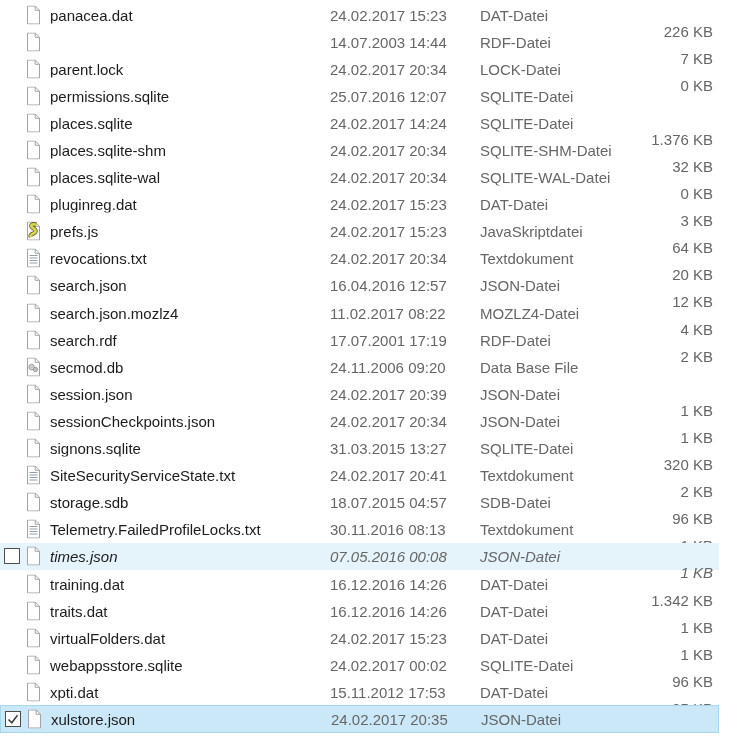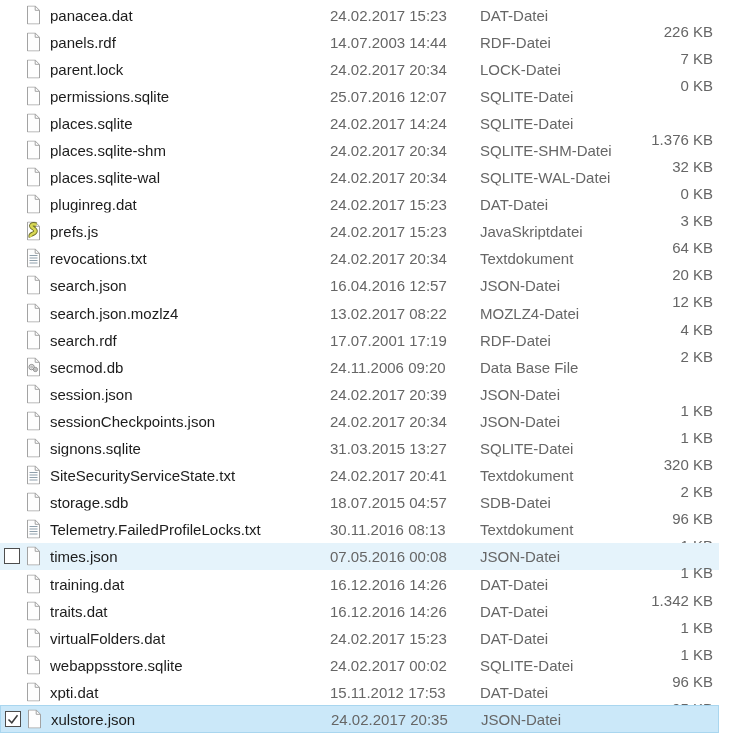--- a/index.html
+++ b/index.html
@@ -9,21 +9,21 @@
     font-size:15px;
     -webkit-font-smoothing:antialiased;
   }
   #file-list{position:absolute;top:1px;left:0;width:750px;}
   .row{
     position:relative;
     width:719px;height:27.1px;
     box-sizing:border-box;
     background:transparent;
   }
-  .row.hover{background:var(--hover,#e5f3fb);}
+  .row.hover{background:var(--hover,#e5f3fb);font-style:italic;}
   .row.selected{
     background:var(--sel,#cbe8f9);
     border:1px solid var(--selborder,#a9d6ef);
     padding-left:8px;
   }
   .cell{
     position:absolute;top:50%;transform:translateY(-50%);
     white-space:nowrap;overflow:hidden;
   }
   .c-check{left:4px;width:16px;height:16px;}
@@ -59,21 +59,20 @@
   </div>
     <div class="row">
 
     <span class="cell c-icon">
       <svg width="17" height="19" viewBox="0 0 17 19">
         <path d="M2.5 .5 H10.2 L14.5 4.8 V18.5 H2.5 Z" fill="#fefefe" stroke="#a3a3a3"></path>
         <path d="M10.2 .5 V4.8 H14.5" fill="none" stroke="#a3a3a3"></path>
       </svg>
 
     </span>
-    <span class="cell c-name">panels.rdf</span>
     <span class="cell c-date">14.07.2003 14:44</span>
     <span class="cell c-type">RDF-Datei</span>
     <span class="cell c-size">7 KB</span>
   </div>
     <div class="row">
 
     <span class="cell c-icon">
       <svg width="17" height="19" viewBox="0 0 17 19">
         <path d="M2.5 .5 H10.2 L14.5 4.8 V18.5 H2.5 Z" fill="#fefefe" stroke="#a3a3a3"></path>
         <path d="M10.2 .5 V4.8 H14.5" fill="none" stroke="#a3a3a3"></path>
@@ -204,21 +203,21 @@
     <div class="row">
 
     <span class="cell c-icon">
       <svg width="17" height="19" viewBox="0 0 17 19">
         <path d="M2.5 .5 H10.2 L14.5 4.8 V18.5 H2.5 Z" fill="#fefefe" stroke="#a3a3a3"></path>
         <path d="M10.2 .5 V4.8 H14.5" fill="none" stroke="#a3a3a3"></path>
       </svg>
 
     </span>
     <span class="cell c-name">search.json.mozlz4</span>
-    <span class="cell c-date">13.02.2017 08:22</span>
+    <span class="cell c-date">11.02.2017 08:22</span>
     <span class="cell c-type">MOZLZ4-Datei</span>
     <span class="cell c-size">4 KB</span>
   </div>
     <div class="row">
 
     <span class="cell c-icon">
       <svg width="17" height="19" viewBox="0 0 17 19">
         <path d="M2.5 .5 H10.2 L14.5 4.8 V18.5 H2.5 Z" fill="#fefefe" stroke="#a3a3a3"></path>
         <path d="M10.2 .5 V4.8 H14.5" fill="none" stroke="#a3a3a3"></path>
       </svg>

